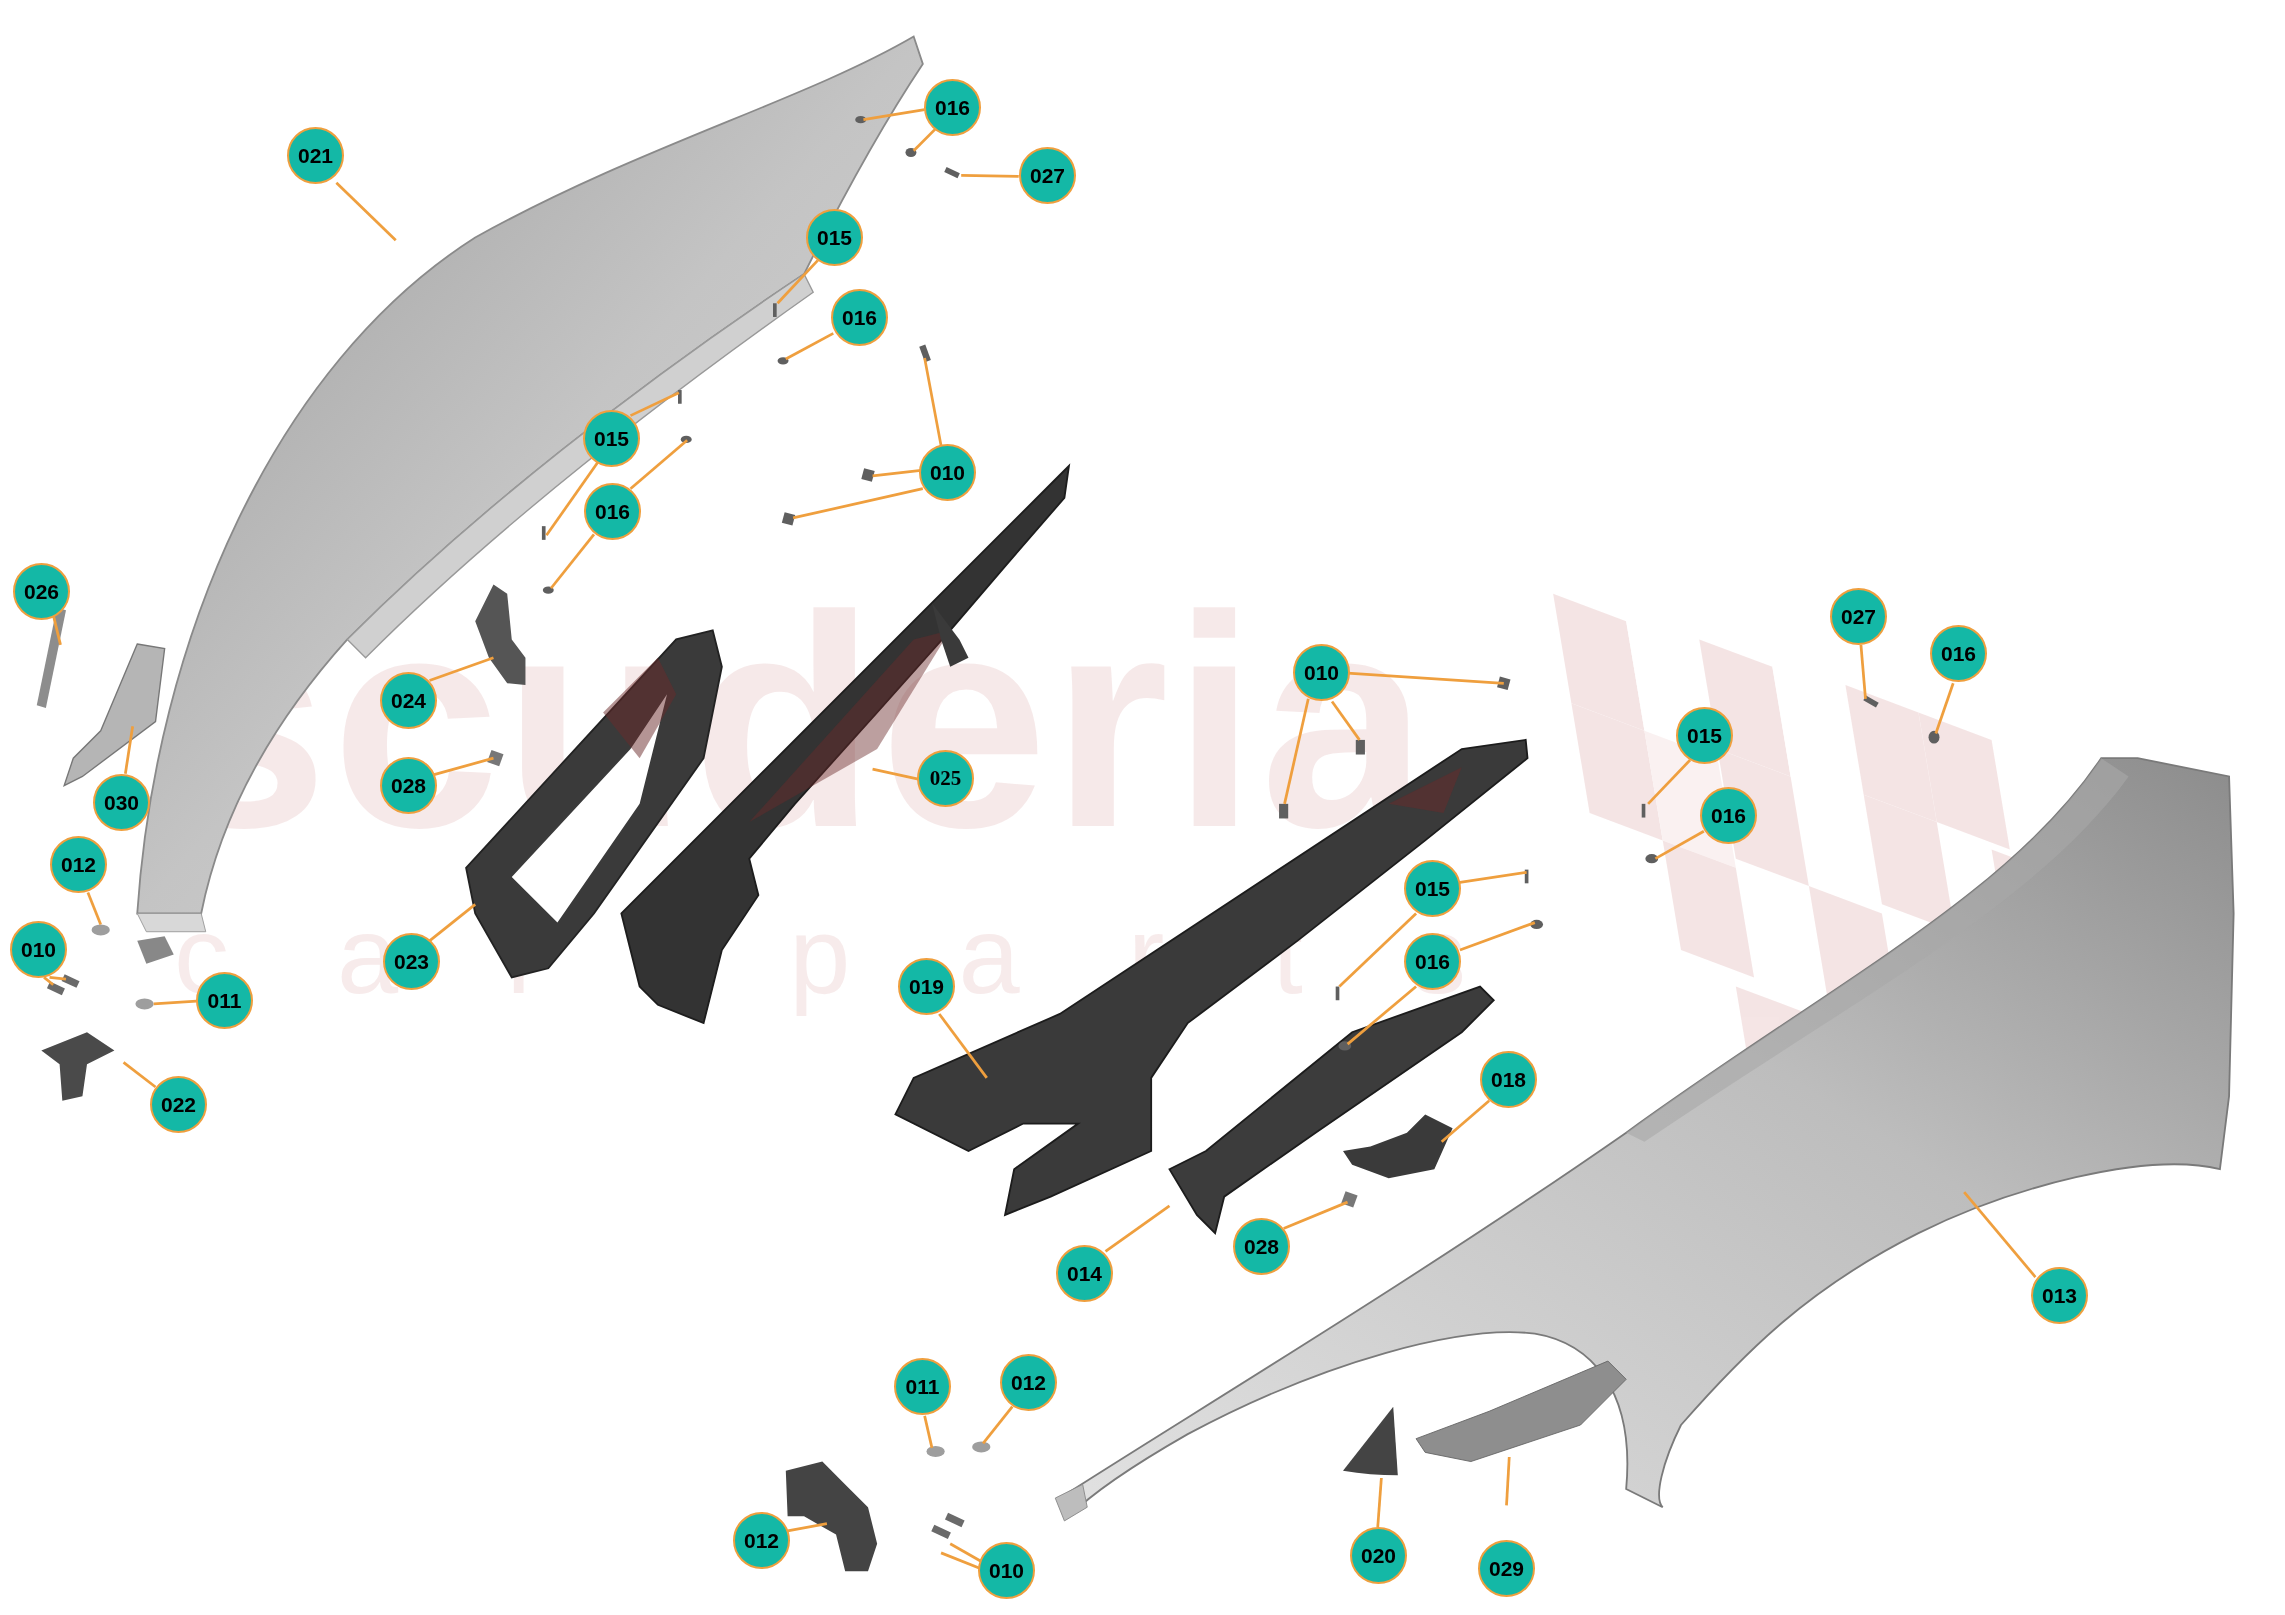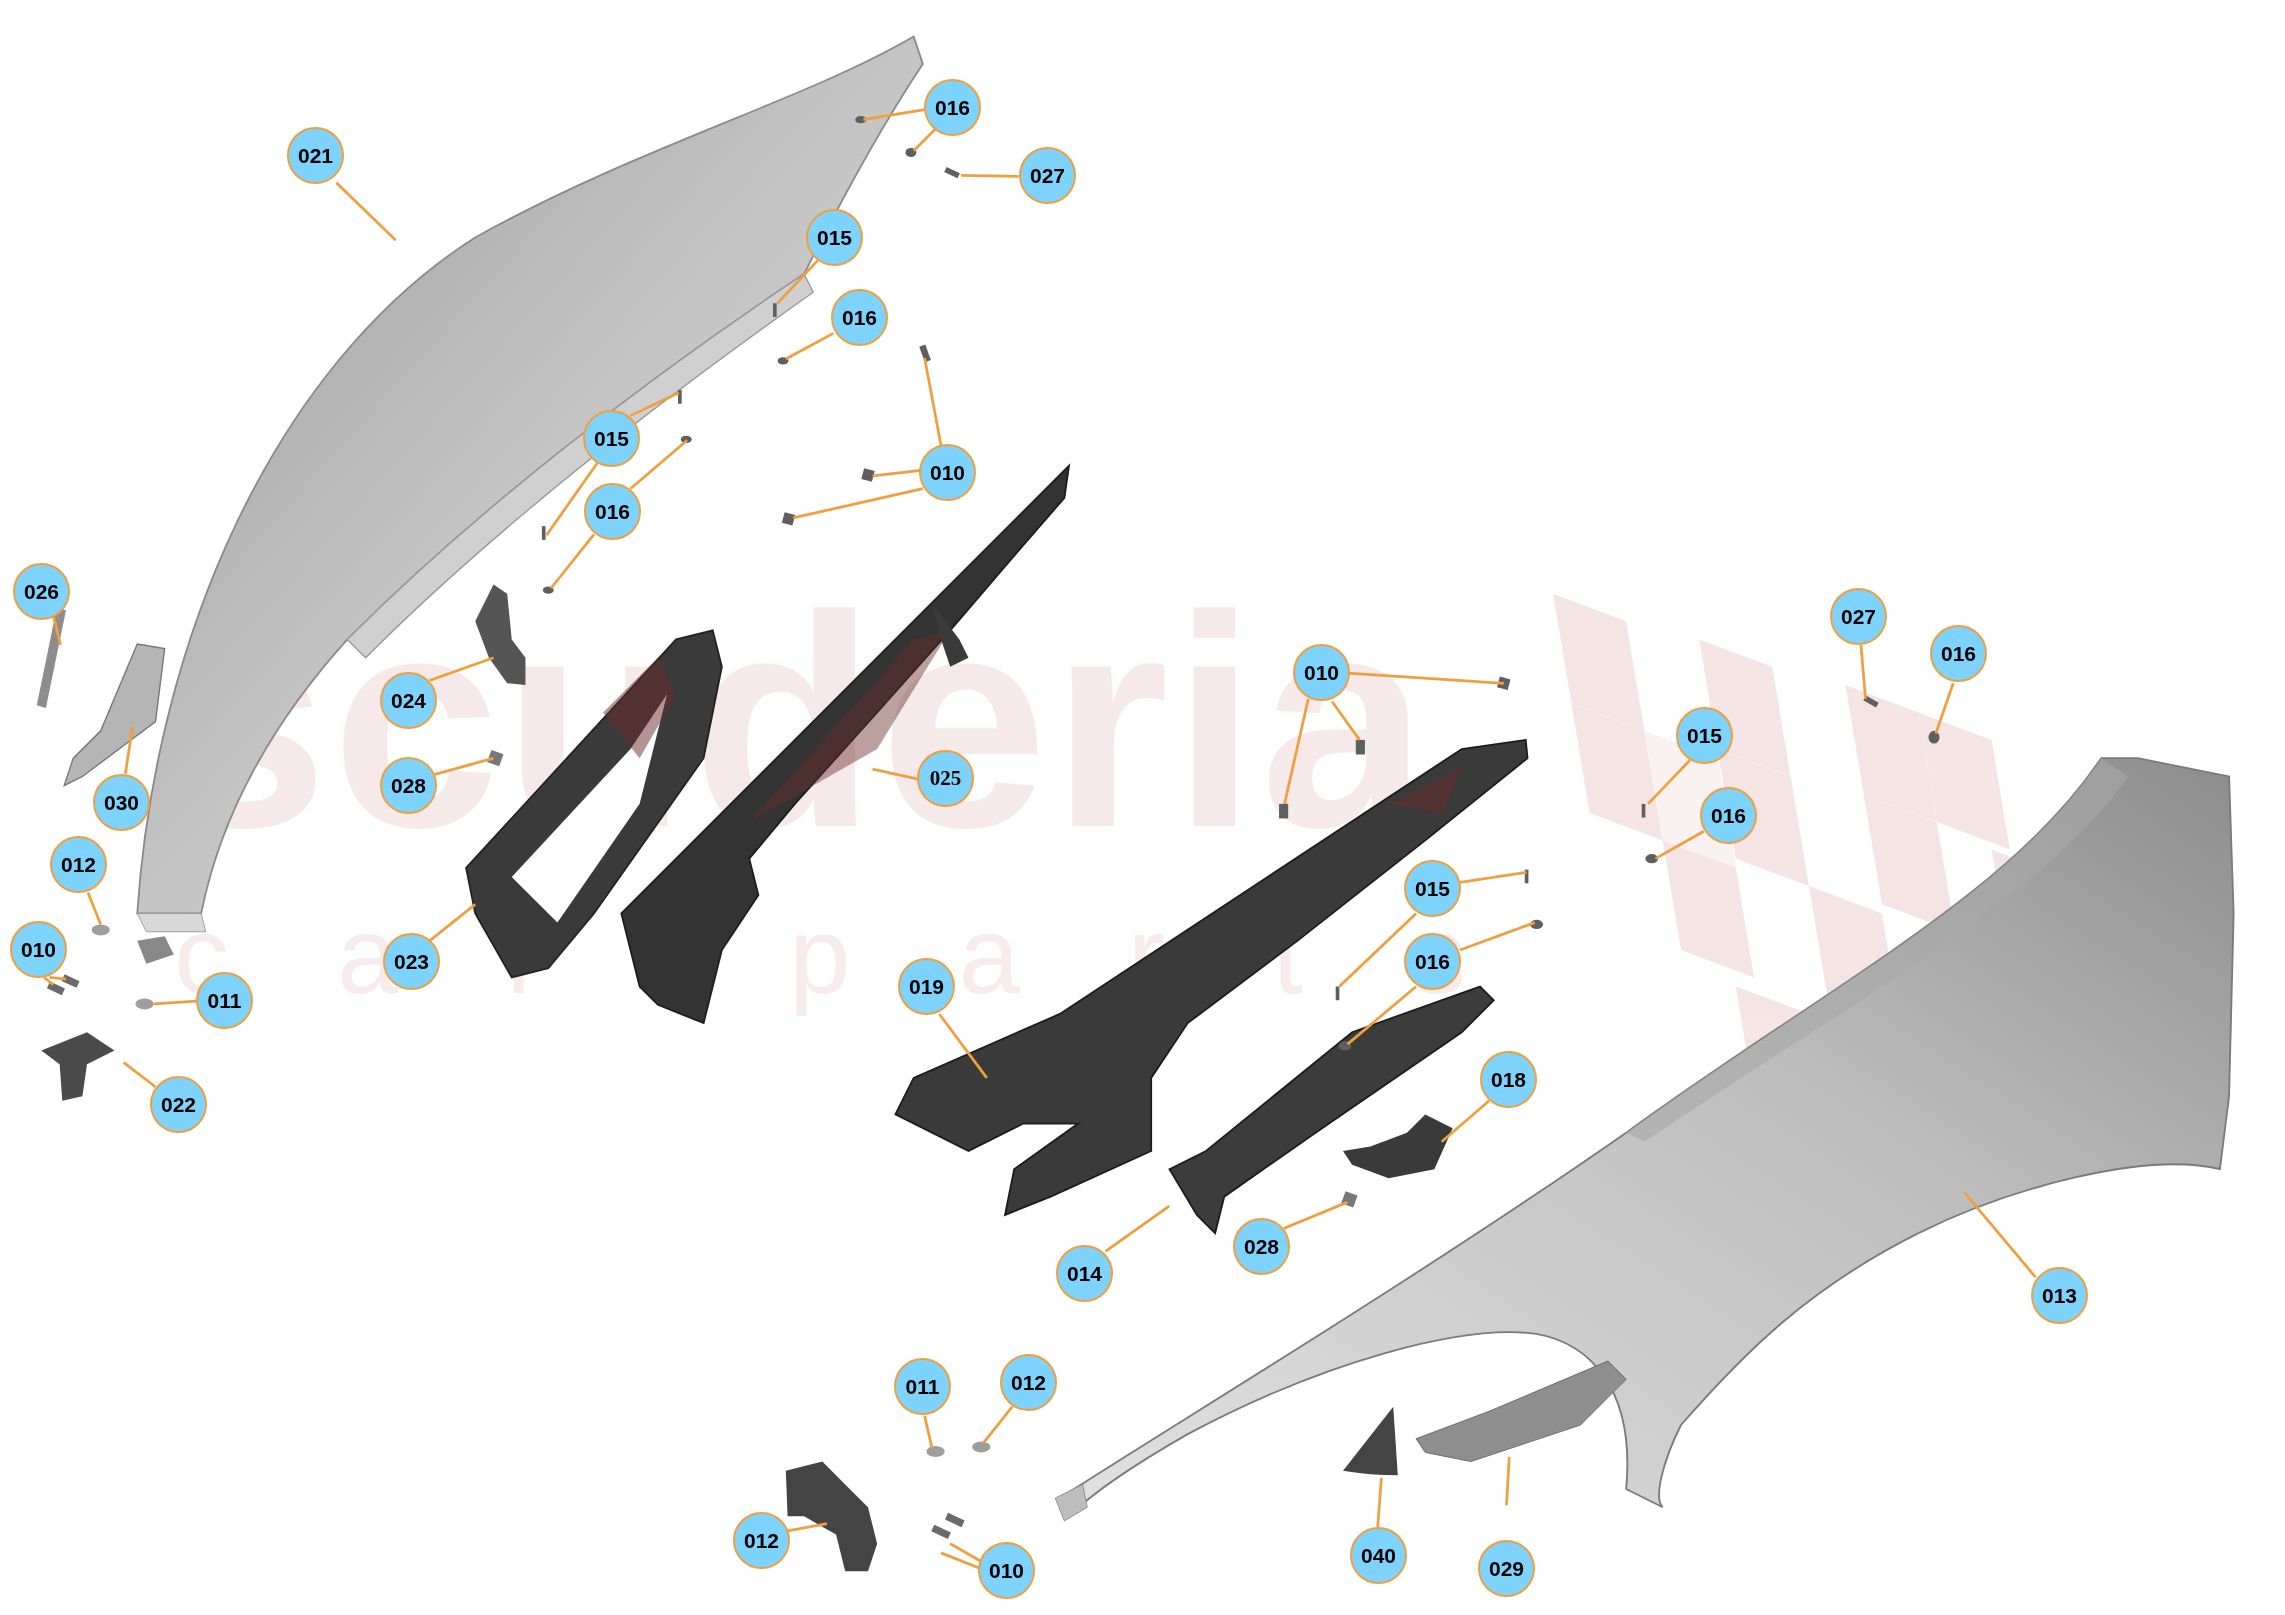--- a/index.html
+++ b/index.html
@@ -3,21 +3,21 @@
 <meta charset="utf-8">
 <style>
   html, body { margin:0; padding:0; background:#ffffff; }
   body { width:2285px; height:1615px; position:relative; overflow:hidden; font-family:"Liberation Sans", sans-serif; }
   #canvas { position:absolute; left:0; top:0; width:2285px; height:1615px; }
   .watermark-text { position:absolute; font-family:"Liberation Sans", sans-serif; font-weight:bold; color:rgba(200,120,120,0.16); letter-spacing:3.7px; pointer-events:none; }
   .wm-main { left:160px; top:571px; font-size:302px; line-height:302px; }
   .wm-sub { left:174px; top:900px; font-size:110px; line-height:110px; letter-spacing:108px; font-weight:normal; color:rgba(200,120,120,0.15);}
   .callout {
     position:absolute; width:53px; height:53px; margin-left:-29px; margin-top:-29px;
-    border:2.7px solid #ef9f3e; border-radius:50%; background:#7dd3fc;
+    border:2.7px solid #ef9f3e; border-radius:50%; background:#14b8a6;
     display:flex; align-items:center; justify-content:center;
     font-family:"Liberation Sans", sans-serif; font-weight:bold; font-size:21px; color:#000;
     cursor:pointer;
   }
   svg { position:absolute; left:0; top:0; }
   .leader { stroke:#ef9f3e; stroke-width:3; fill:none; }
 </style>
 </head>
 <body>
 
@@ -223,17 +223,17 @@
       <div class="callout" title="washer" style="left: 1433px; top: 962px;">016</div>
       <div class="callout" title="right support rail" style="left: 927px; top: 987px;">019</div>
       <div class="callout" title="small bracket" style="left: 1509px; top: 1080px;">018</div>
       <div class="callout" title="clip" style="left: 1262px; top: 1247px;">028</div>
       <div class="callout" title="right frame bracket" style="left: 1085px; top: 1274px;">014</div>
       <div class="callout" title="right fender panel" style="left: 2060px; top: 1296px;">013</div>
       <div class="callout" title="shim" style="left: 923px; top: 1387px;">011</div>
       <div class="callout" title="spacer" style="left: 1029px; top: 1383px;">012</div>
       <div class="callout" title="lower bracket" style="left: 762px; top: 1541px;">012</div>
       <div class="callout" title="bolts" style="left: 1007px; top: 1571px;">010</div>
-      <div class="callout" title="trim piece" style="left: 1379px; top: 1556px;">040</div>
+      <div class="callout" title="trim piece" style="left: 1379px; top: 1556px;">020</div>
       <div class="callout" title="mounting bracket" style="left: 1507px; top: 1569px;">029</div>
     </div>
 </div>
 
 
 </body></html>

